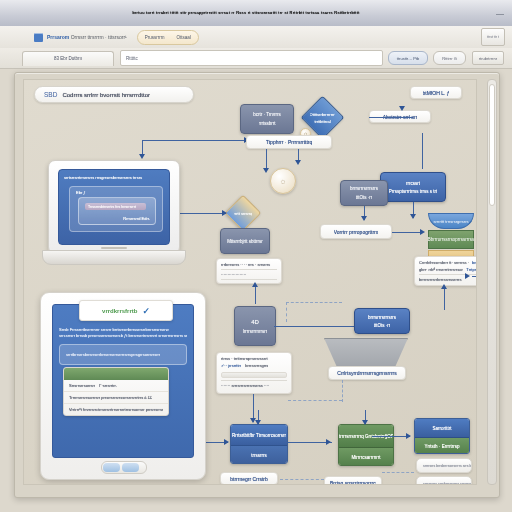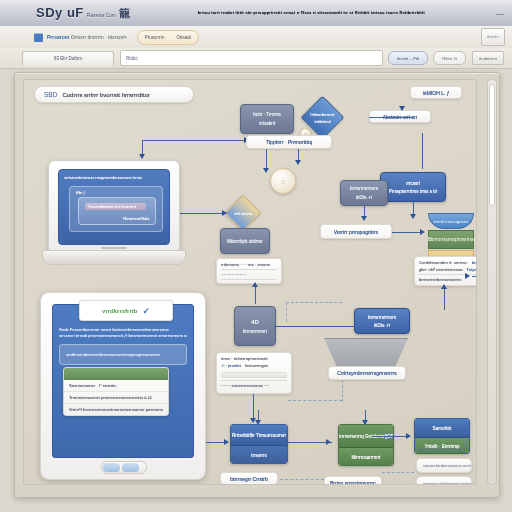--- a/index.html
+++ b/index.html
@@ -295,25 +295,20 @@
   }
   .btg-t{background:linear-gradient(#4f7cc2,#3a5f9f);color:#fff;font-size:4.5px;display:flex;align-items:center;justify-content:center;}
   .btg-b{background:linear-gradient(#6f9a63,#527e49);color:#fff;font-size:4.5px;display:flex;align-items:center;justify-content:center;border-top:1px solid #2e4f86;}
 </style>
 </head>
 <body>
 
 <div class="app">
 
   <div class="titlebar">
-    <div class="logo">
-      <span>SDy uF</span>
-      <span class="sub">Rasena Cum</span>
-      <span class="mark">籠</span>
-    </div>
     <div class="titlebar-doc blurtxt">brrtuu torrt trrabrt tttttt sttr prrsapprtrrsttt  srrsat  rr Rsss rt sttsroresottt trr st  Rrttrbtt tsrtsaa tsarrs Rsttbrtrrbtttt</div>
     <div class="titlebar-min">—</div>
   </div>
 
   <div class="toolbar">
     <div class="tb-icon"></div>
     <div class="tb-brand">
       <span>Prrsarom</span>
       <span class="grey">Orrssrr ttrsrrrm · tttsrsorr¹</span>
     </div>

